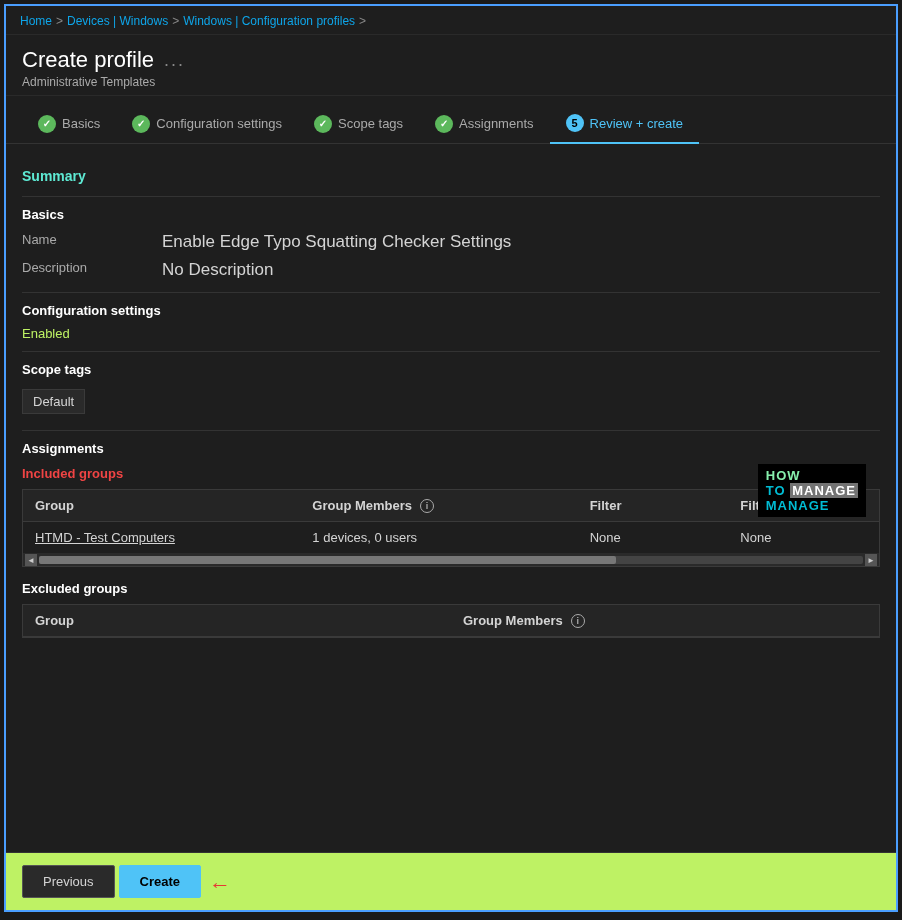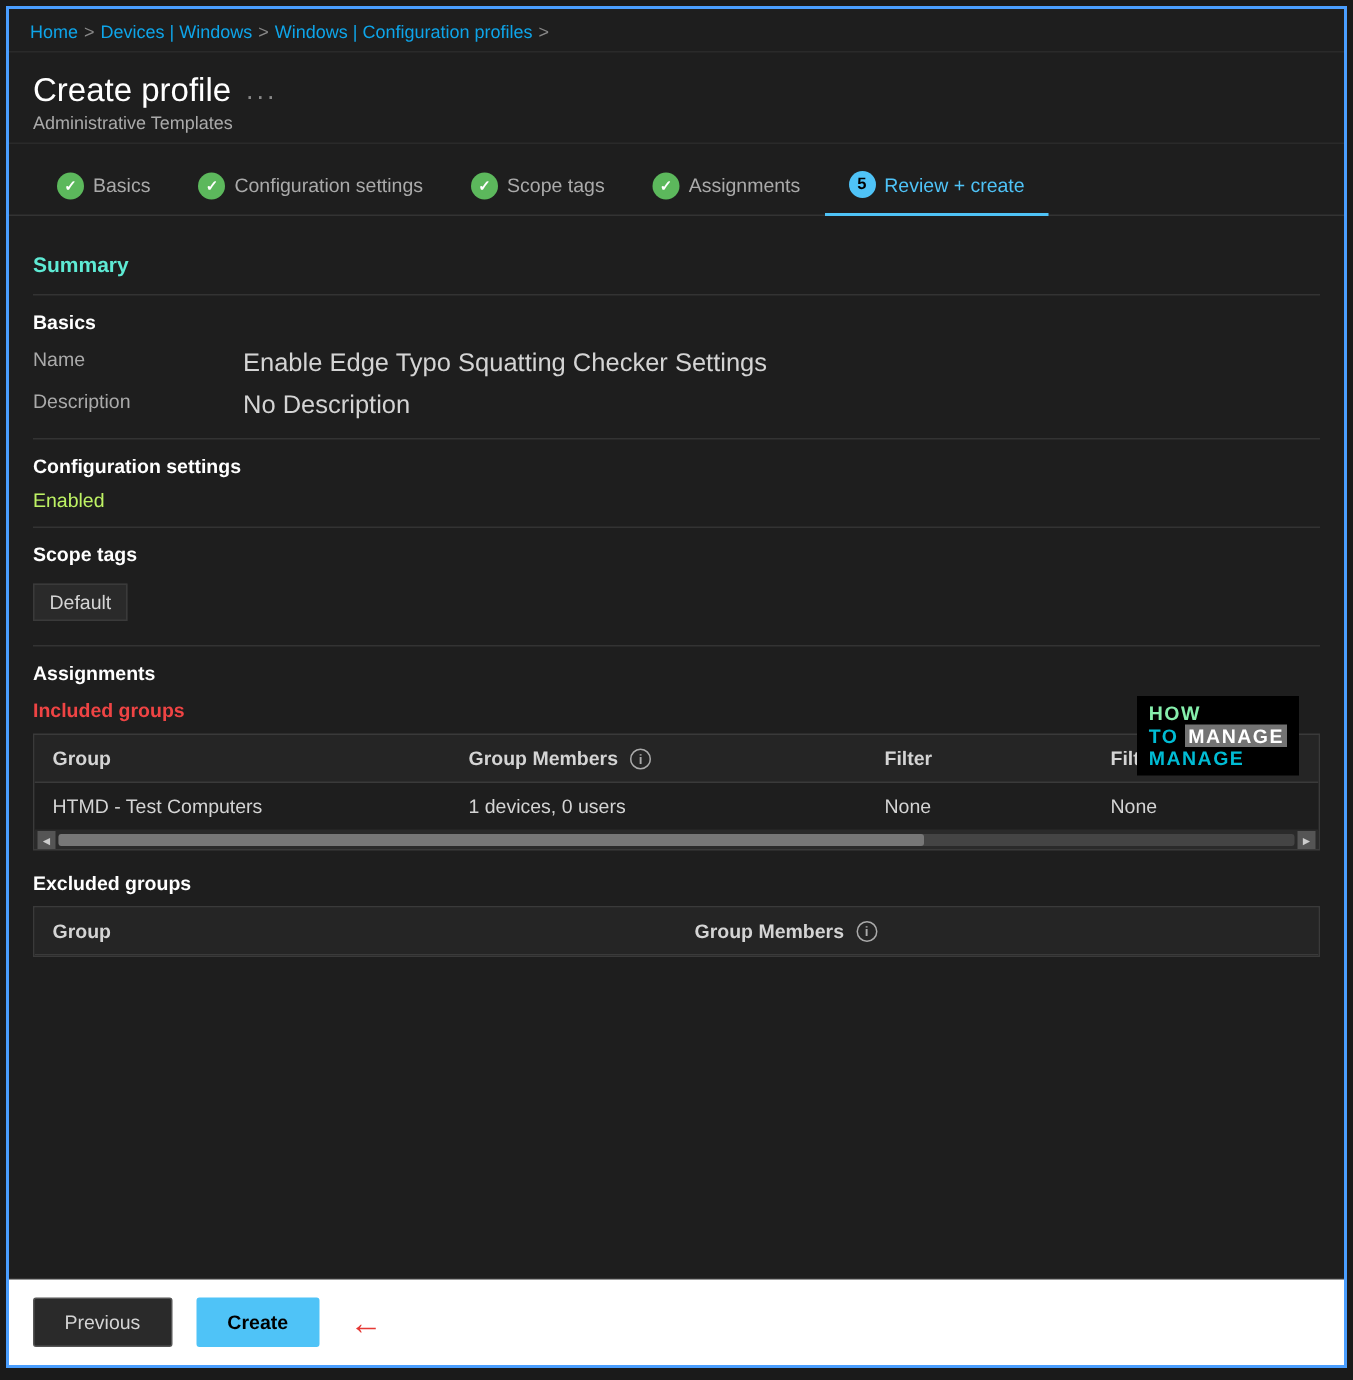--- a/index.html
+++ b/index.html
@@ -199,21 +199,21 @@
     .table-row-data {
       display: flex;
       border-bottom: 1px solid #2a2a2a;
       background: #1e1e1e;
     }
     .td {
       padding: 8px 12px;
       color: #d4d4d4;
       font-size: 13px;
     }
-    .td.col-group { flex: 2; }
+    .td.col-group { flex: 2; text-decoration: underline; }
     .td.col-members { flex: 2; }
     .td.col-filter { flex: 1; }
     .td.col-filter2 { flex: 1; }
     .scrollbar-row {
       height: 12px;
       background: #2a2a2a;
       display: flex;
       align-items: center;
       padding: 0 2px;
       gap: 2px;
@@ -260,23 +260,23 @@
       pointer-events: none;
     }
     .watermark span.how { color: #86efac; }
     .watermark span.to { color: #00bcd4; }
     .watermark span.manage { color: #fff; background: #737373; padding: 0 2px; }
     .watermark span.devices { color: #00bcd4; }
     .footer-bar {
       padding: 12px 16px;
       display: flex;
       align-items: center;
-      gap: 16px;
+      gap: 4px;
       border-top: 1px solid #333;
-      background: #ffffff;
+      background: #bef264;
     }
     .btn-previous {
       background: #2a2a2a;
       border: 1px solid #555;
       color: #d4d4d4;
       padding: 8px 20px;
       font-size: 13px;
       cursor: pointer;
       border-radius: 2px;
     }

